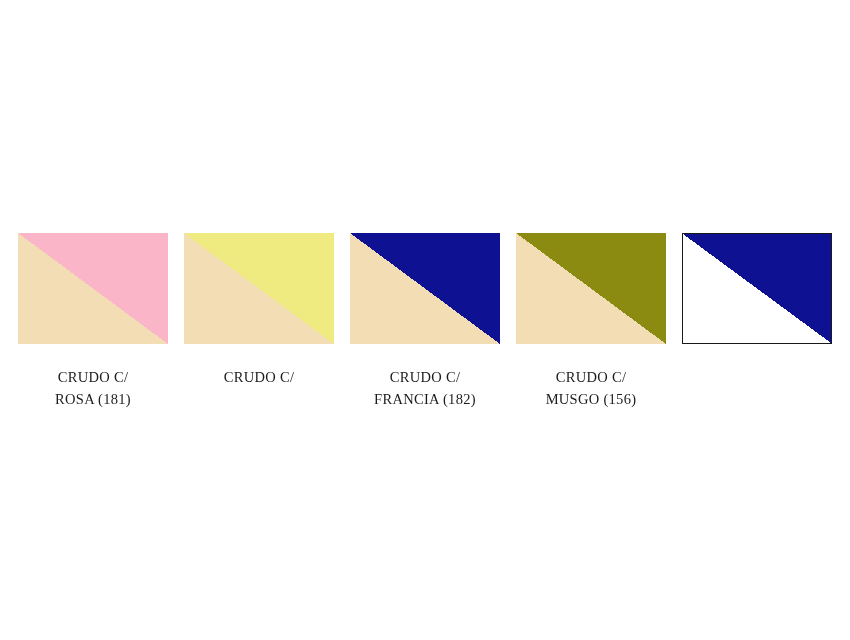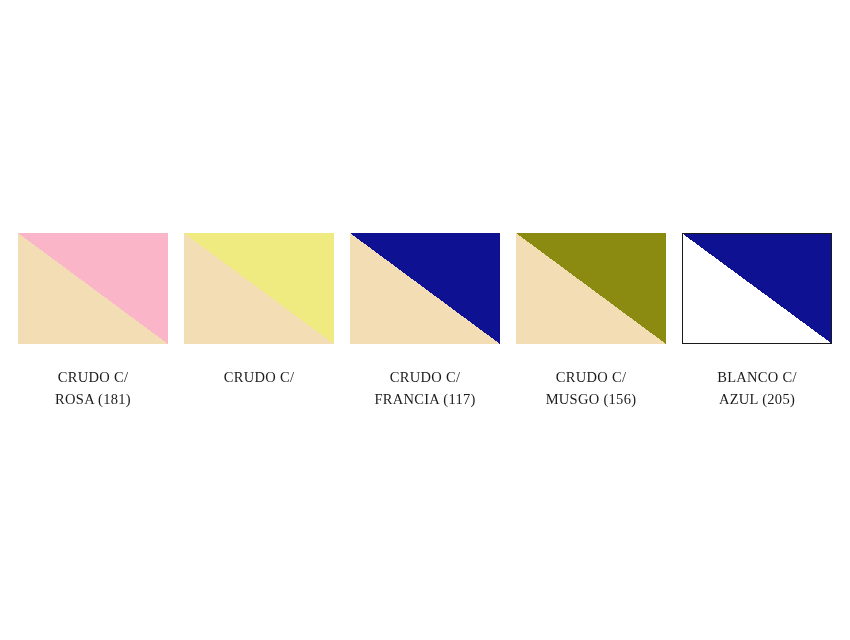--- a/index.html
+++ b/index.html
@@ -90,36 +90,32 @@
       <span class="label-line">CRUDO C/</span>
     </div>
   </div>
 
   <div class="swatch-cell">
     <div class="swatch-chip">
       <div class="swatch-fill" style="background: linear-gradient(to left bottom, rgb(13, 17, 146) 0px, rgb(13, 17, 146) 50%, rgb(243, 221, 180) 50%, rgb(243, 221, 180) 100%);"></div>
     </div>
     <div class="swatch-label" style="color: rgb(27, 27, 27);">
       <span class="label-line">CRUDO C/</span>
-      <span class="label-line">FRANCIA (117)</span>
+      <span class="label-line">FRANCIA (182)</span>
     </div>
   </div>
 
   <div class="swatch-cell">
     <div class="swatch-chip">
       <div class="swatch-fill" style="background: linear-gradient(to left bottom, rgb(138, 139, 16) 0px, rgb(138, 139, 16) 50%, rgb(243, 221, 180) 50%, rgb(243, 221, 180) 100%);"></div>
     </div>
     <div class="swatch-label" style="color: rgb(27, 27, 27);">
       <span class="label-line">CRUDO C/</span>
       <span class="label-line">MUSGO (156)</span>
     </div>
   </div>
 
   <div class="swatch-cell">
     <div class="swatch-chip bordered" style="border-color: rgb(26, 26, 26);">
       <div class="swatch-fill" style="background: linear-gradient(to left bottom, rgb(13, 17, 146) 0px, rgb(13, 17, 146) 50%, rgb(255, 255, 255) 50%, rgb(255, 255, 255) 100%);"></div>
     </div>
-    <div class="swatch-label" style="color: rgb(27, 27, 27);">
-      <span class="label-line">BLANCO C/</span>
-      <span class="label-line">AZUL (205)</span>
-    </div>
   </div>
 </div>
 
 </body></html>

